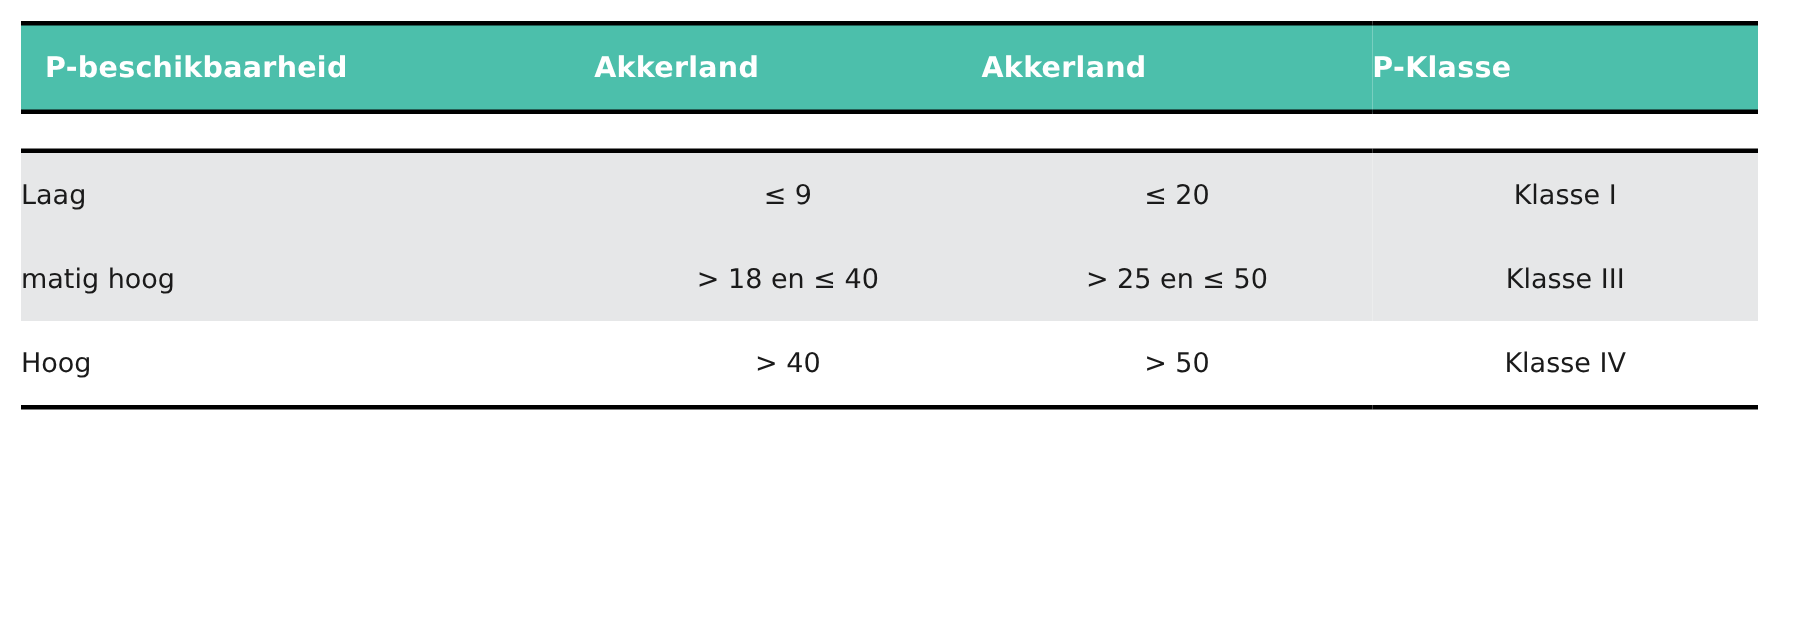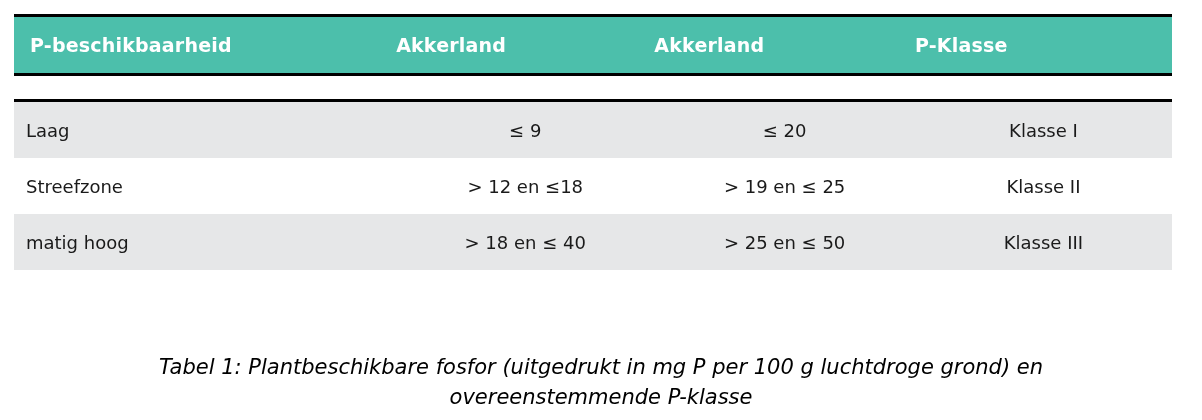--- a/index.html
+++ b/index.html
@@ -69,21 +69,21 @@
     padding: 0;
     font-size: 18px;
     vertical-align: middle;
     border: 0;
   }
   tbody tr.data-row.alt td { background: #e6e7e8; }
   tbody tr.data-row.plain td { background: #ffffff; }
 
   tbody tr.data-row td.cell-0 {
     text-align: left;
-    padding-left: 12px;
+    padding-left: 0;
   }
   tbody tr.data-row td.cell-1,
   tbody tr.data-row td.cell-2,
   tbody tr.data-row td.cell-3 {
     text-align: center;
   }
 
   tbody tr.last-row td {
     border-bottom: 3px solid #000000;
   }
@@ -130,36 +130,32 @@
           <td></td>
         </tr>
 
         <tr class="data-row alt">
           <td class="cell-0">Laag</td>
           <td class="cell-1">≤ 9</td>
           <td class="cell-2">≤ 20</td>
           <td class="cell-3">Klasse I</td>
         </tr>
 
-        <tr class="data-row plain">
-          <td class="cell-0">Streefzone</td>
-          <td class="cell-1">&gt; 12 en ≤18</td>
-          <td class="cell-2">&gt; 19 en ≤ 25</td>
-          <td class="cell-3">Klasse II</td>
-        </tr>
 
         <tr class="data-row alt">
           <td class="cell-0">matig hoog</td>
           <td class="cell-1">&gt; 18 en ≤ 40</td>
           <td class="cell-2">&gt; 25 en ≤ 50</td>
           <td class="cell-3">Klasse III</td>
         </tr>
 
+        <tr class="data-row plain last-row">
+          <td class="cell-0">Hoog</td>
+          <td class="cell-1">&gt; 40</td>
+          <td class="cell-2">&gt; 50</td>
+          <td class="cell-3">Klasse IV</td>
+        </tr>
       </tbody>
     </table>
   </div>
 
-  <div class="caption">
-    <span class="line">Tabel 1: Plantbeschikbare fosfor (uitgedrukt in mg P per 100 g luchtdroge grond) en</span>
-    <span class="line">overeenstemmende P-klasse</span>
-  </div>
 
 </div>
 
 </body></html>

